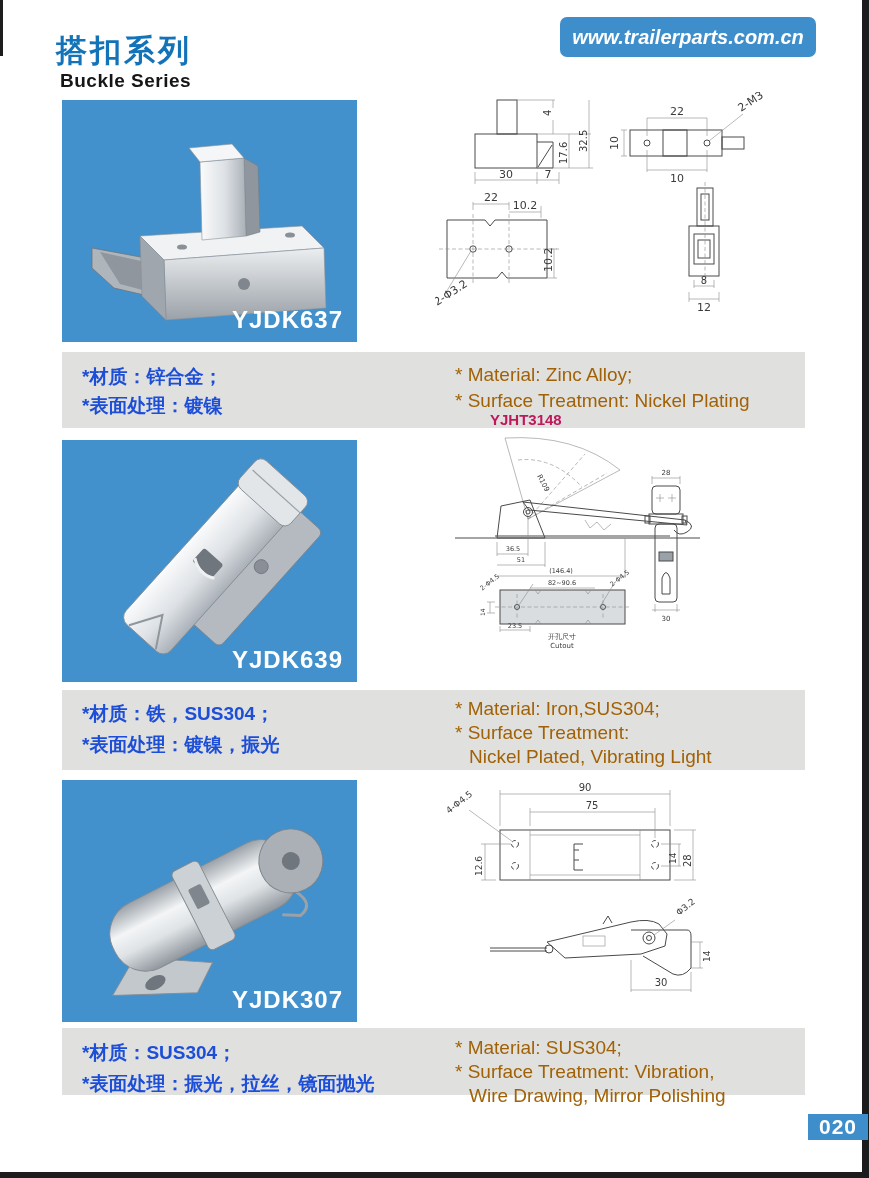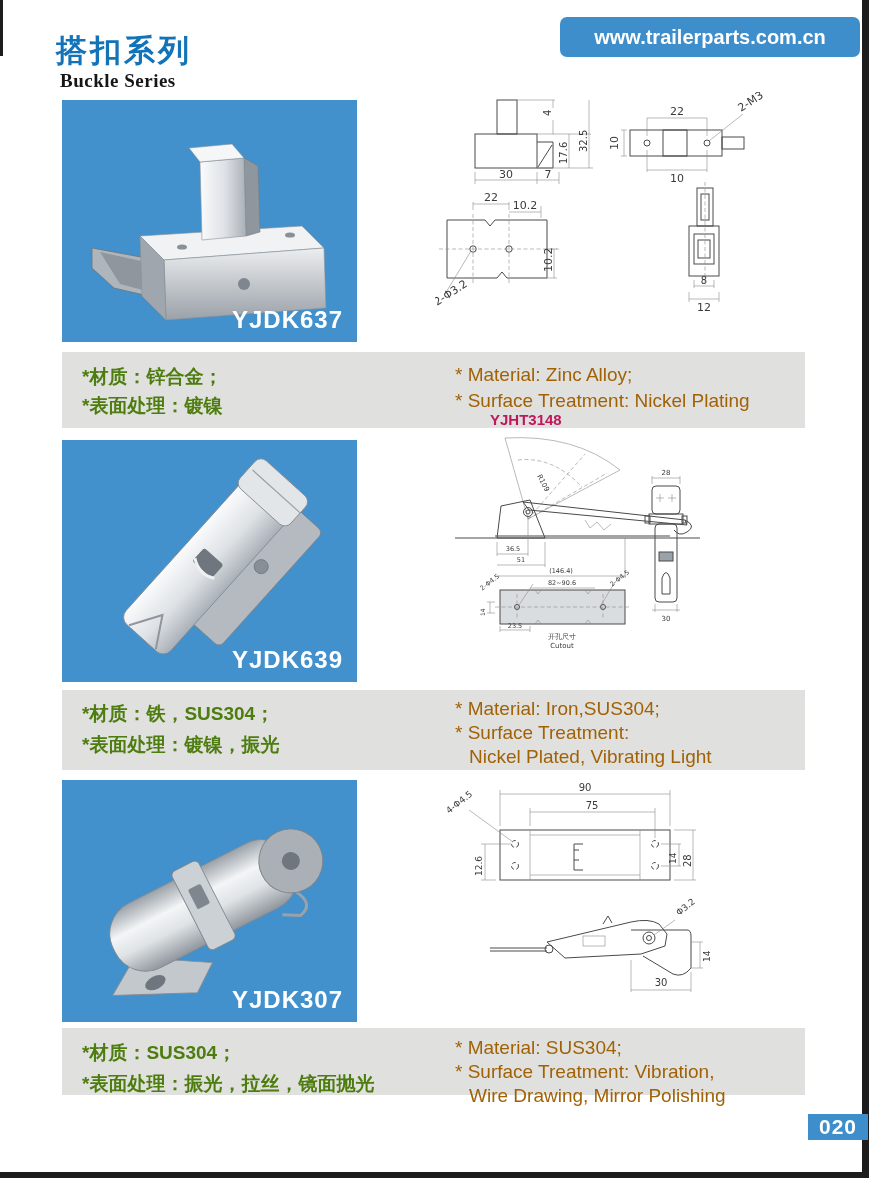--- a/index.html
+++ b/index.html
@@ -9,38 +9,38 @@
     font-family:"Liberation Sans","DejaVu Sans",sans-serif;
   }
   .edge { position:absolute; background:#1c1c1c; }
   .edge-left  { left:0; top:0; width:3px; height:56px; }
   .edge-right { left:862px; top:0; width:7px; height:1178px; }
   .edge-bottom{ left:0; top:1172px; width:869px; height:6px; }
 
   .title-zh { position:absolute; left:56px; top:30px; font-size:31px; font-weight:bold;
               color:#1273B8; letter-spacing:3px; }
   .title-en { position:absolute; left:60px; top:70px; font-size:19px; font-weight:bold;
-              color:#161616; letter-spacing:0.5px;font-family:Liberation Serif, serif; }
-  .web-banner { position:absolute; left:560px; top:17px; width:300px; height:40px;
+              color:#161616; letter-spacing:0.5px; }
+  .web-banner { position:absolute; left:560px; top:17px; width:256px; height:40px;
                 background:#3D8ECB; border-radius:7px; display:flex; align-items:center;
-                justify-content:center; color:#ffffff; font-size:20px; font-weight:bold; }
+                justify-content:center; color:#ffffff; font-size:20px; font-weight:bold;font-style:italic; }
 
   .photo { position:absolute; left:62px; width:295px; height:242px; background:#4291CC; }
   .photo svg { position:absolute; inset:0; }
   .model-label { position:absolute; right:14px; bottom:8px; color:#ffffff;
                  font-size:24px; font-weight:bold; letter-spacing:1px; }
 
   .drawing { position:absolute; left:435px; width:430px; }
   .drawing .dl   { fill:none; stroke:#4a4a4a; stroke-width:1; }
   .drawing .thin { fill:none; stroke:#8a8a8a; stroke-width:0.6; }
   .drawing .dash { stroke-dasharray:4 2.5; }
   .drawing text  { fill:#3a3a3a; font-family:"DejaVu Sans",sans-serif; }
 
   .spec-band { position:absolute; left:62px; width:743px; background:#E0E0DE; }
-  .spec-zh { position:absolute; left:20px; font-size:19px; font-weight:bold; color:#4d7c0f; }
+  .spec-zh { position:absolute; left:20px; font-size:19px; font-weight:bold; color:#1d4ed8; }
   .spec-en { position:absolute; left:393px; font-size:19px; font-weight:normal; color:#a16207; }
   .spec-en.indent { left:407px; }
   .note-code { position:absolute; left:428px; font-size:15px; font-weight:bold; color:#be185d; }
 
   .page-number { position:absolute; left:808px; top:1114px; width:60px; height:26px;
                  background:#3D8ECB; color:#ffffff; font-size:21px; font-weight:bold;
                  display:flex; align-items:center; justify-content:center; letter-spacing:1px; }
 </style>
 </head>
 <body>

